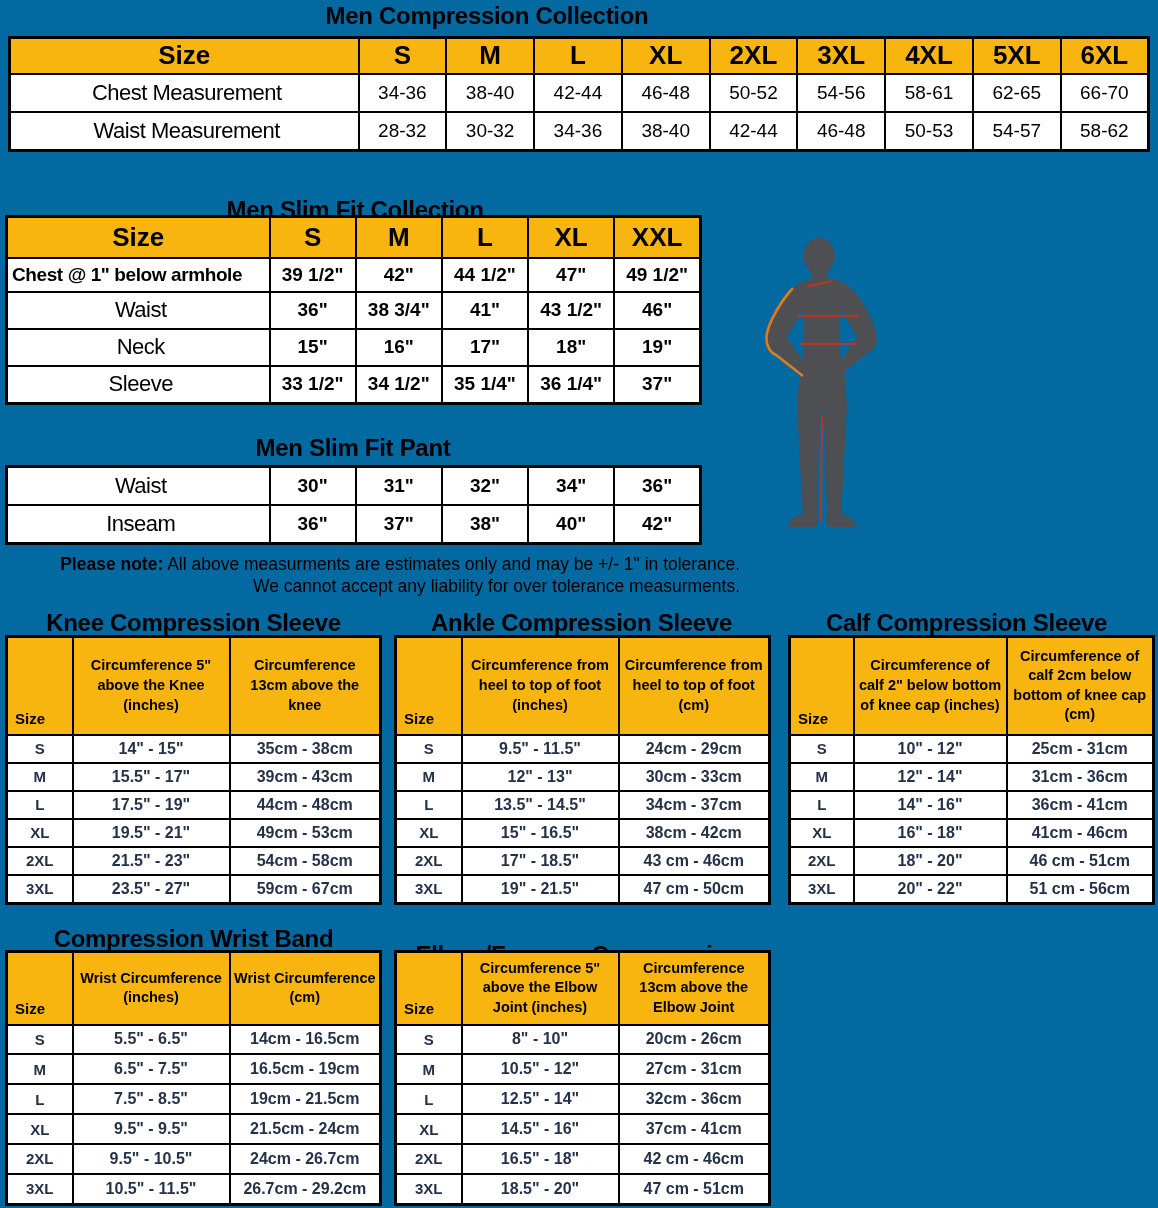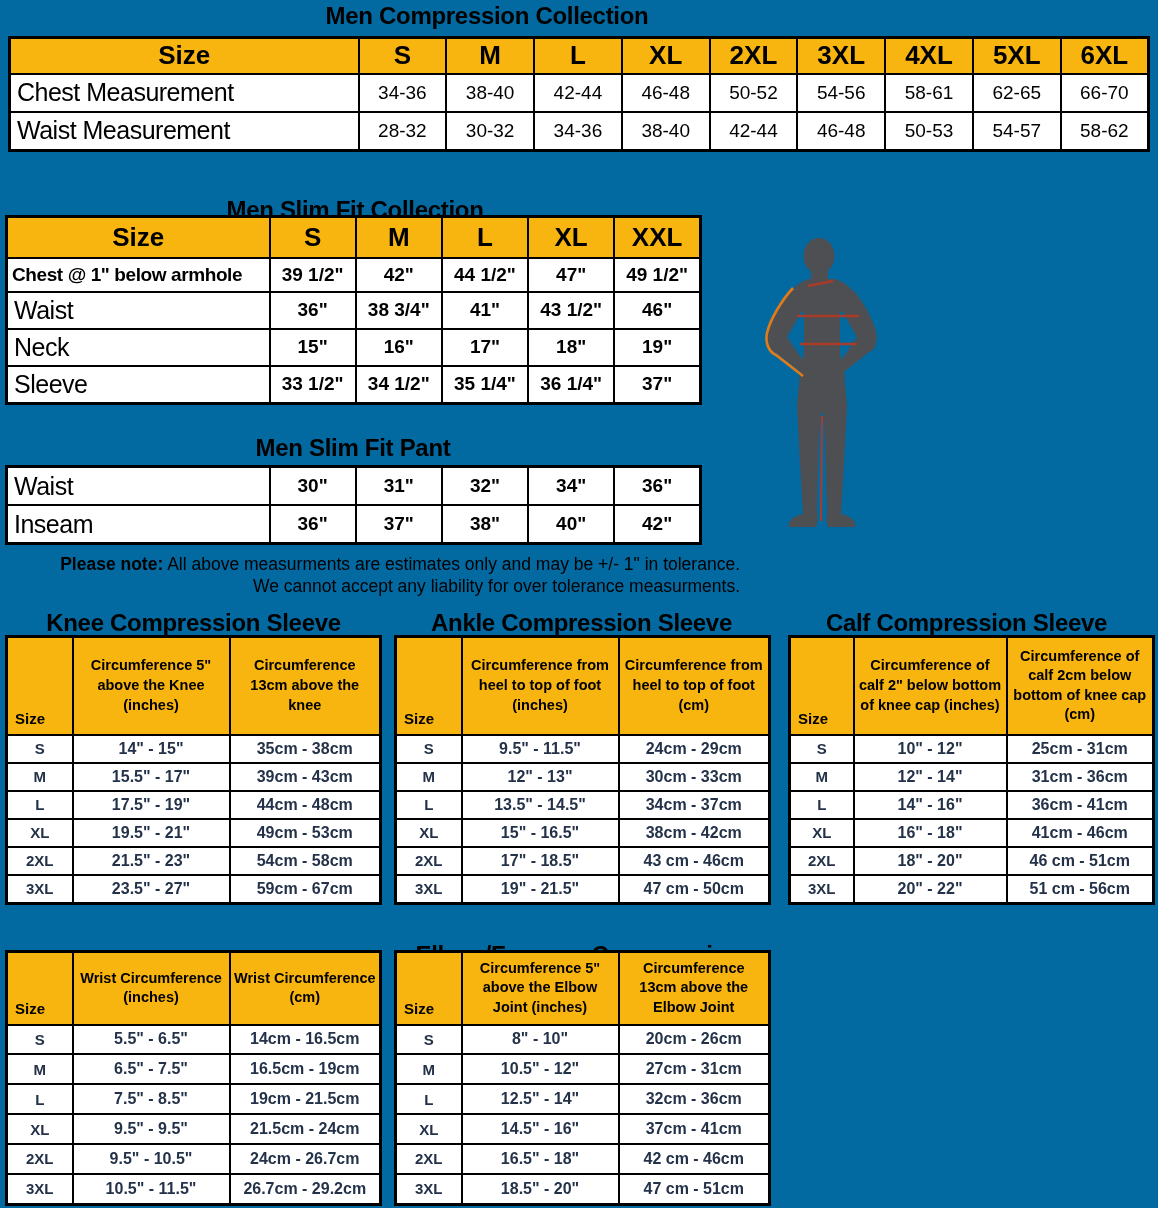--- a/index.html
+++ b/index.html
@@ -7,21 +7,21 @@
         font-family:"Liberation Sans",sans-serif;color:#000;}
   .sec-title{position:absolute;font-weight:bold;text-align:center;color:#000;letter-spacing:-0.3px;}
   .big-title{font-size:24px;}
   .small-title{font-size:24px;}
   table.sz{position:absolute;border-collapse:collapse;table-layout:fixed;background:#fff;
            border:3px solid #000;}
   table.sz th,table.sz td{border:2px solid #000;overflow:hidden;}
   table.sz thead th{background:#F9B50F;font-weight:bold;}
   
   table.top thead th{font-size:26px;}
-  table.top td.lbl{font-size:25px;text-align:left;padding-left:6px;font-weight:normal;letter-spacing:-0.5px;}
+  table.top td.lbl{font-size:22px;text-align:center;padding-left:6px;font-weight:normal;letter-spacing:-0.5px;}
   table.top td.lbl-sm{font-size:19px;text-align:left;padding-left:4px;font-weight:bold;letter-spacing:-0.4px;}
   table.top td.v{font-size:19px;text-align:center;}
   table.t2 td.v,table.t3 td.v{font-weight:bold;}
   
   table.mini thead th{font-size:14.5px;line-height:1.35;text-align:center;vertical-align:middle;padding:2px 3px;}
   table.mini thead th.szh{vertical-align:bottom;text-align:left;padding:2px 2px 4px 7px;font-size:15px;}
   table.mini td{font-size:16px;font-weight:bold;color:#243249;text-align:center;}
   table.mini td.s{font-size:15px;}
   .note{position:absolute;font-size:17.5px;color:#000;text-align:right;line-height:1.28;}
   .note .b{font-weight:bold;}
@@ -375,20 +375,21 @@
           <td>46 cm - 51cm</td>
         </tr>
       <tr>
           <td class="s">3XL</td>
           <td>20" - 22"</td>
           <td>51 cm - 56cm</td>
         </tr>
     </tbody>
   </table>
 
+  <div class="sec-title small-title" style="left:5px;top:925px;width:377px;">Compression Wrist Band</div>
   <table class="sz mini" style="left:5px;top:950px;width:377px;height:256px;">
     <colgroup>
         <col style="width:66px;">
         <col style="width:157px;">
         <col>
       </colgroup>
     <thead>
       <tr style="height:73px;">
         <th class="szh">Size</th>
         <th>Wrist Circumference (inches)</th>

